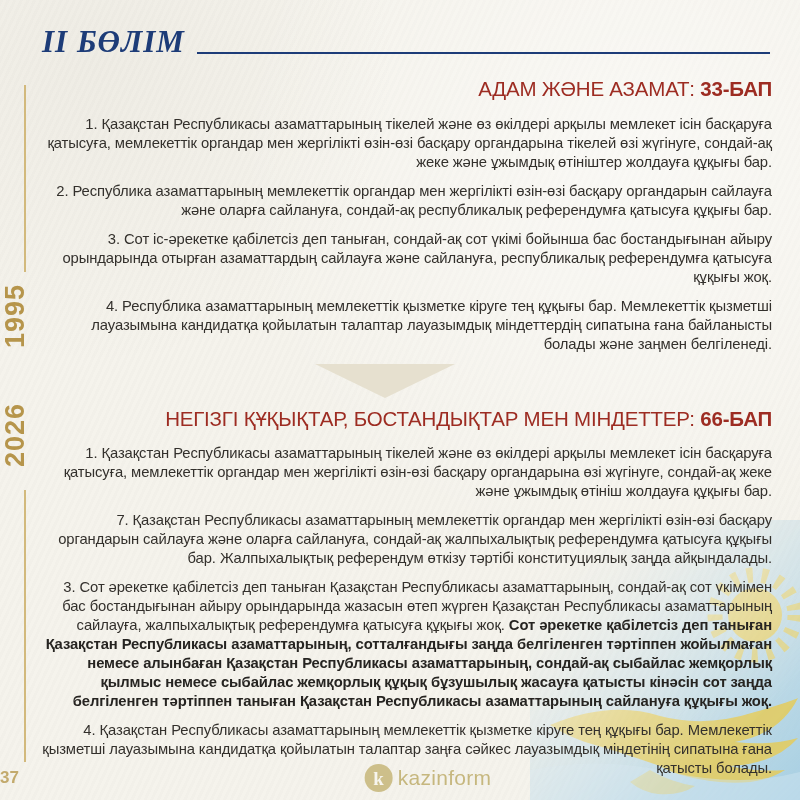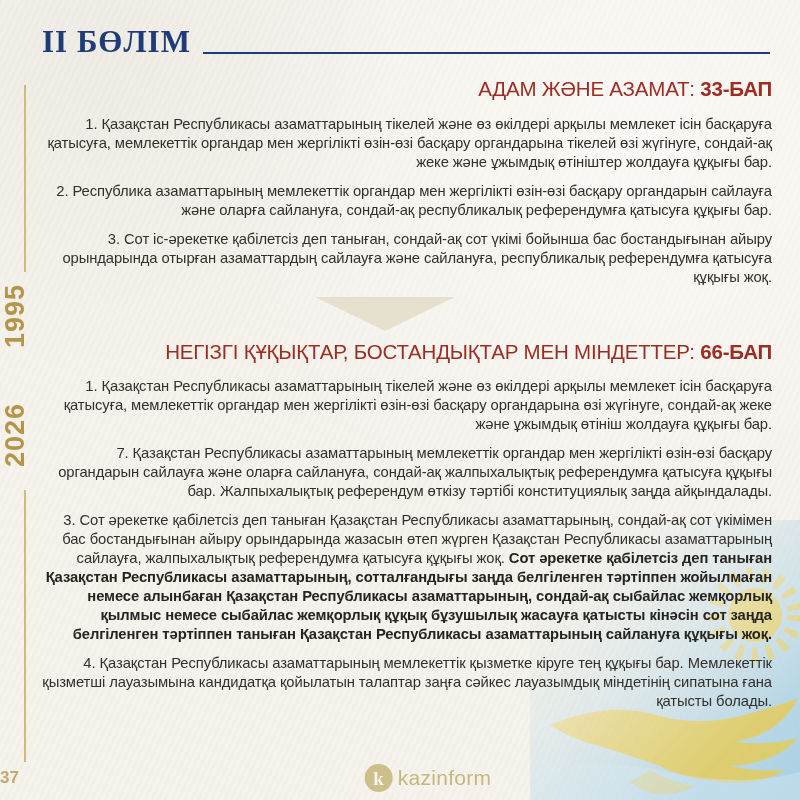--- a/index.html
+++ b/index.html
@@ -32,21 +32,21 @@
     -webkit-mask-image: linear-gradient(135deg, transparent 8%, rgba(0,0,0,.55) 45%, #000 78%);
     mask-image: linear-gradient(135deg, transparent 8%, rgba(0,0,0,.55) 45%, #000 78%);
     pointer-events: none;
   }
   .flag-bg svg { display: block; width: 100%; height: 100%; }
 
   
   .header-row {
     position: absolute;
     left: 42px; right: 30px; top: 26px;
-    display: flex; align-items: flex-end;
+    display: flex; align-items: flex-end; font-style: italic;
   }
   .part-title {
     font-family: "Liberation Serif", serif;
     font-weight: 700;
     font-size: 31px;
     letter-spacing: 1px;
     color: #1d3c78;
     line-height: 1;
     white-space: nowrap;
   }
@@ -194,20 +194,21 @@
   <div class="content">
 
     <section class="sec1">
       <h2 class="sec-heading">
         <span>АДАМ ЖӘНЕ АЗАМАТ:</span>
         <strong>33-БАП</strong>
       </h2>
       <p>1. Қазақстан Республикасы азаматтарының тікелей және өз өкілдері арқылы мемлекет ісін басқаруға қатысуға, мемлекеттік органдар мен жергілікті өзін-өзі басқару органдарына тікелей өзі жүгінуге, сондай-ақ жеке және ұжымдық өтініштер жолдауға құқығы бар.</p>
       <p>2. Республика азаматтарының мемлекеттік органдар мен жергілікті өзін-өзі басқару органдарын сайлауға және оларға сайлануға, сондай-ақ республикалық референдумға қатысуға құқығы бар.</p>
       <p>3. Сот іс-әрекетке қабілетсіз деп таныған, сондай-ақ сот үкімі бойынша бас бостандығынан айыру орындарында отырған азаматтардың сайлауға және сайлануға, республикалық референдумға қатысуға құқығы жоқ.</p>
+      <p>4. Республика азаматтарының мемлекеттік қызметке кіруге тең құқығы бар. Мемлекеттік қызметші лауазымына кандидатқа қойылатын талаптар лауазымдық міндеттердің сипатына ғана байланысты болады және заңмен белгіленеді.</p>
     </section>
 
     <div class="divider-triangle"></div>
 
     <section class="sec2">
       <h2 class="sec-heading">
         <span>НЕГІЗГІ ҚҰҚЫҚТАР, БОСТАНДЫҚТАР МЕН МІНДЕТТЕР:</span>
         <strong>66-БАП</strong>
       </h2>
       <p>1. Қазақстан Республикасы азаматтарының тікелей және өз өкілдері арқылы мемлекет ісін басқаруға қатысуға, мемлекеттік органдар мен жергілікті өзін-өзі басқару органдарына өзі жүгінуге, сондай-ақ жеке және ұжымдық өтініш жолдауға құқығы бар.</p>

